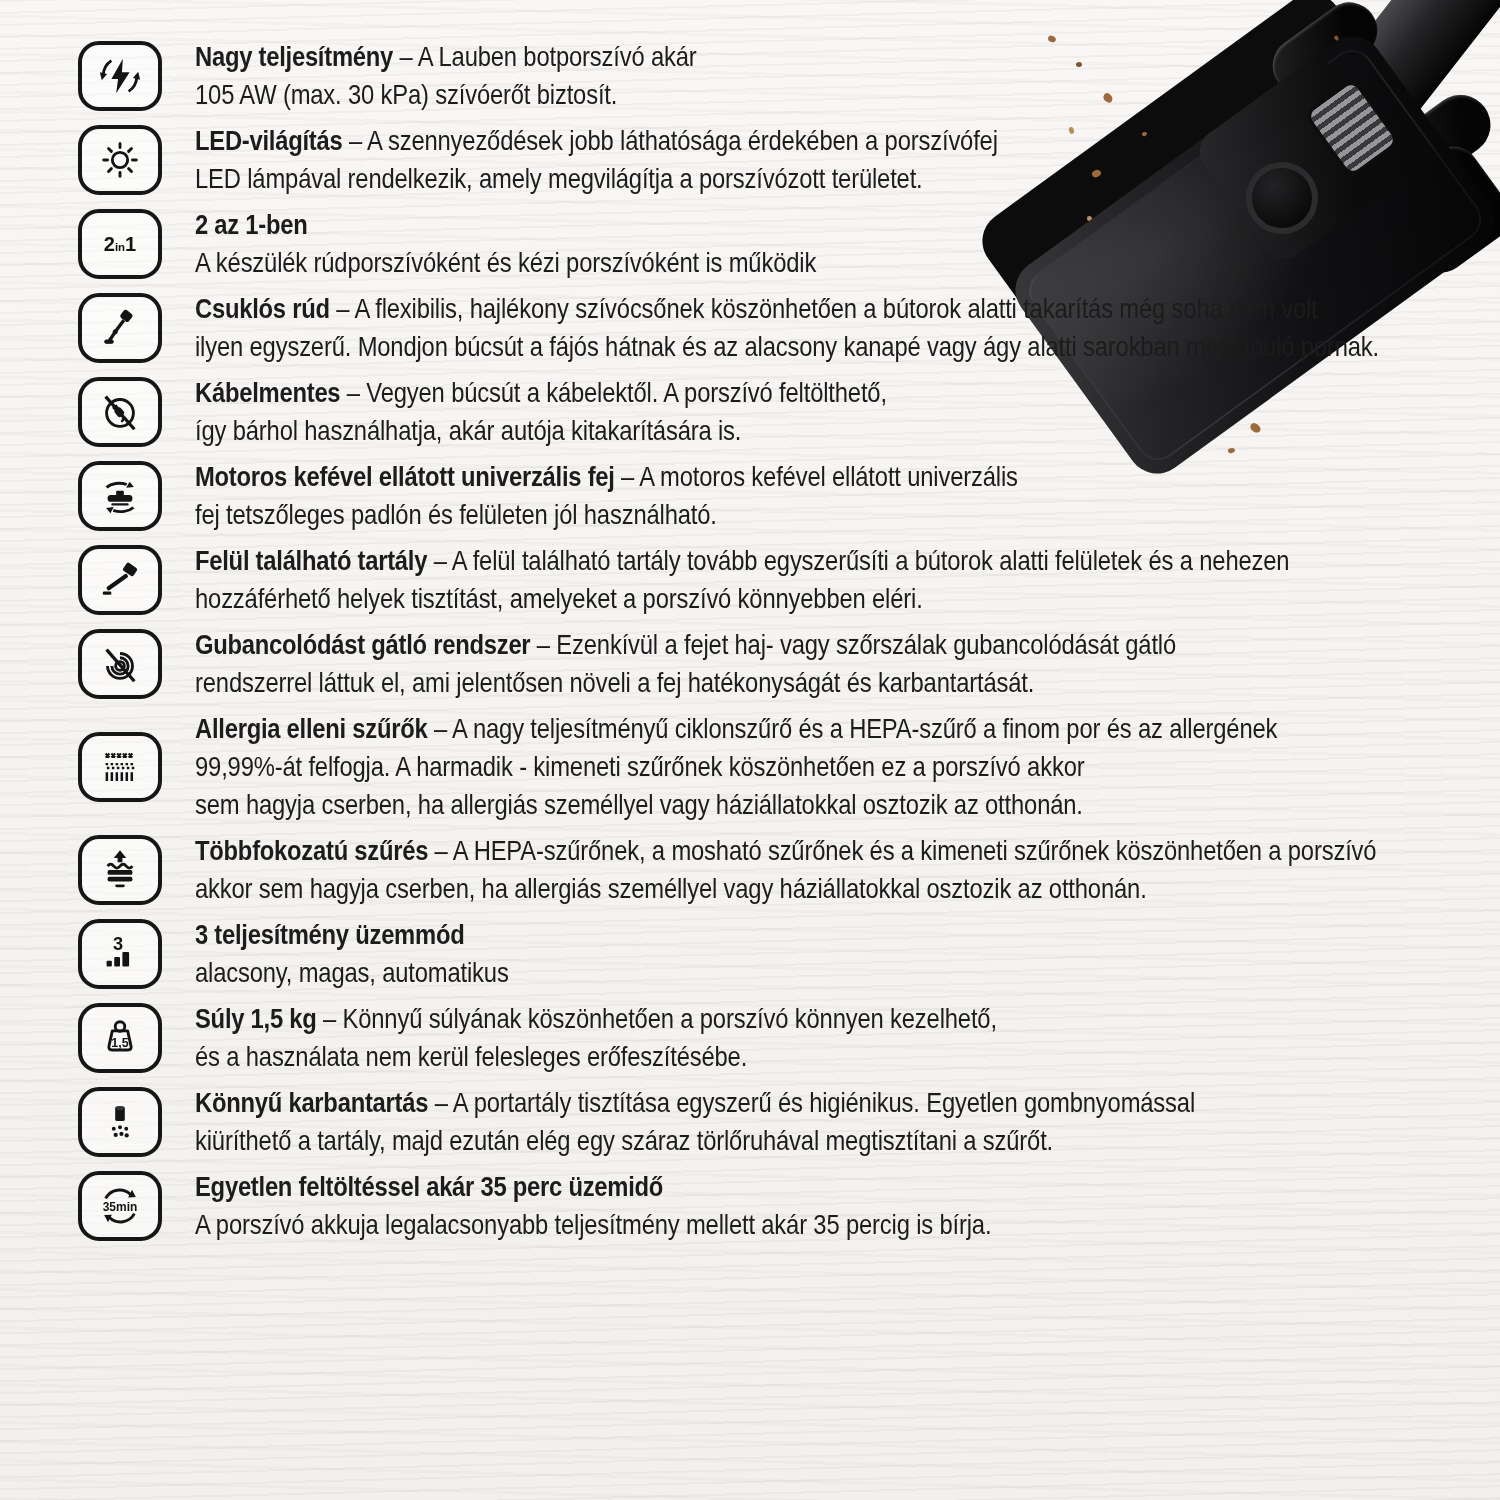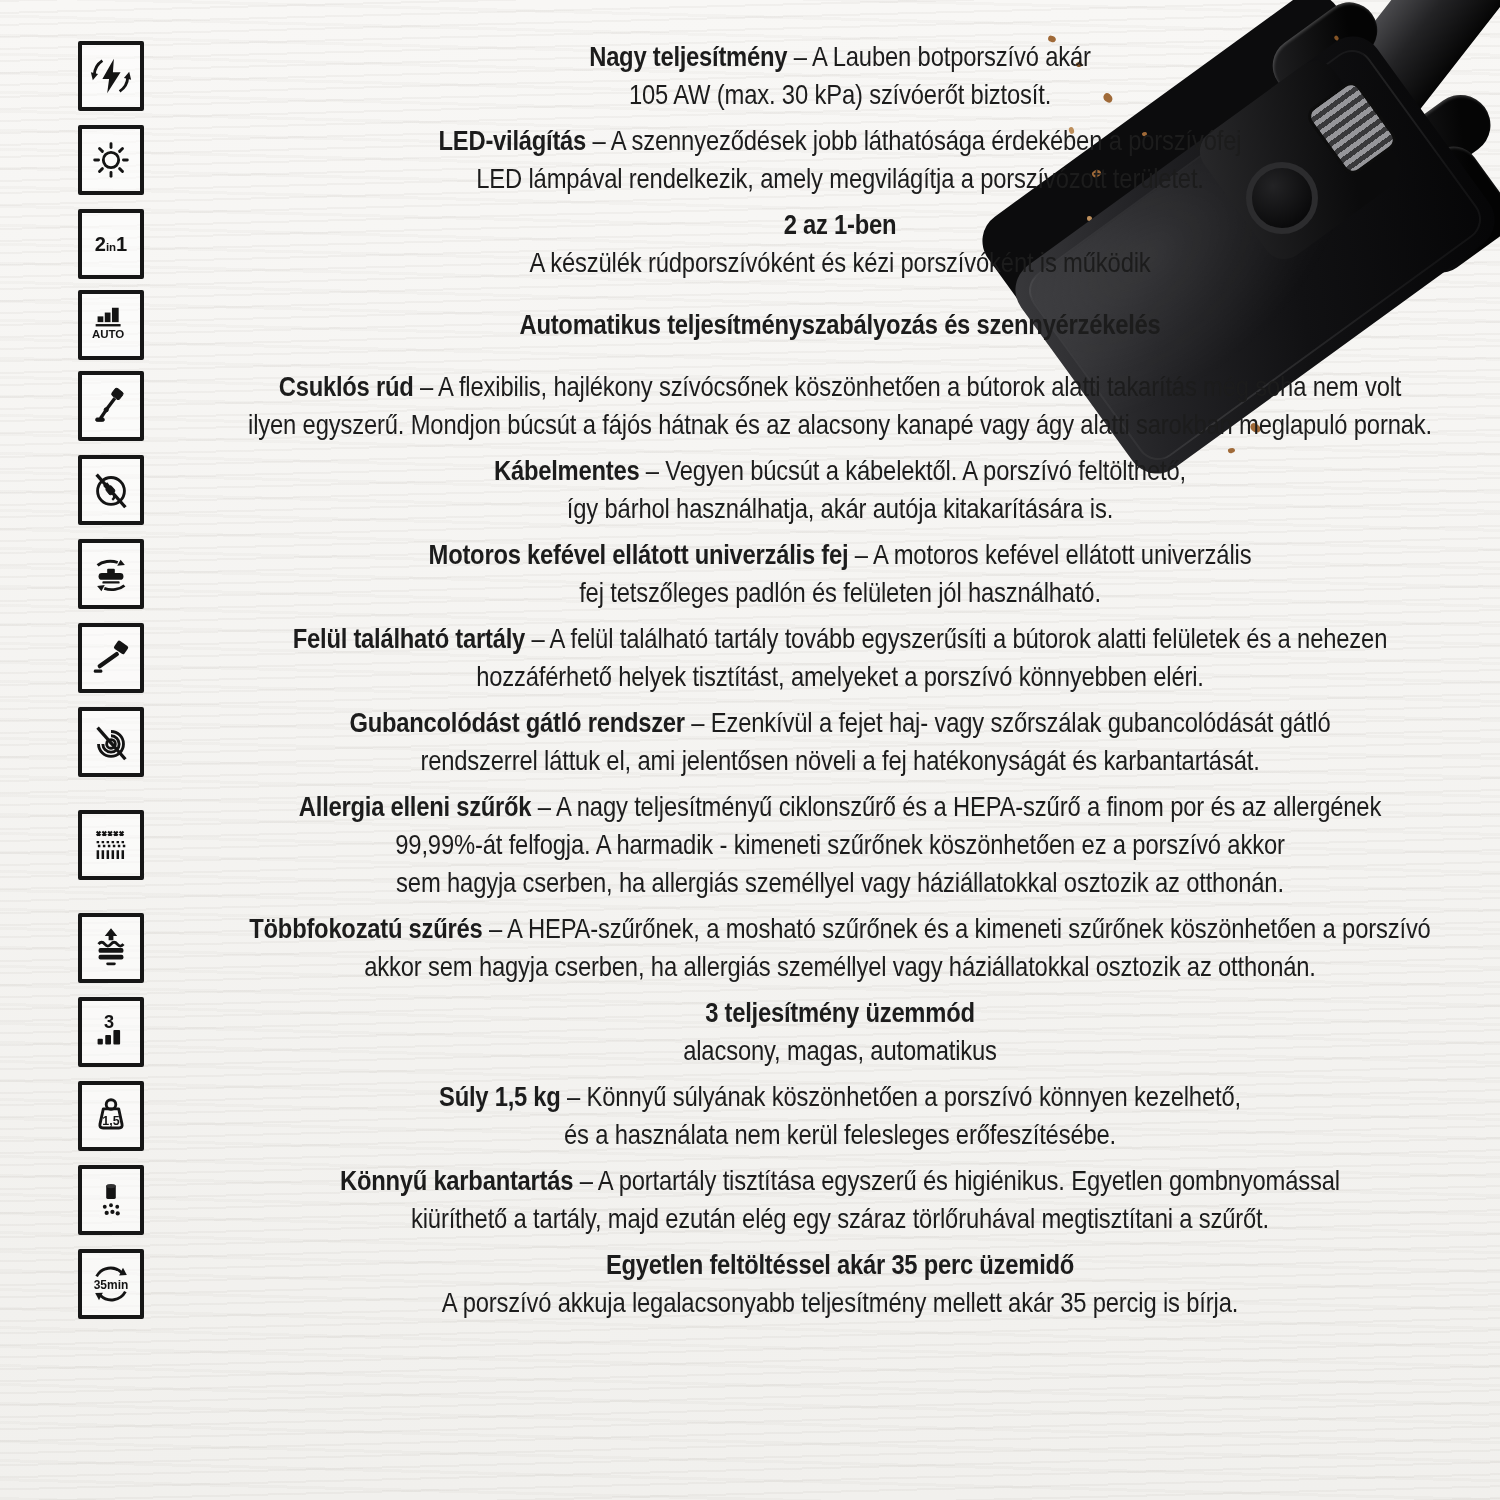--- a/index.html
+++ b/index.html
@@ -14,32 +14,31 @@
       repeating-linear-gradient(178.5deg, rgba(110,100,90,0.055) 0 2px, rgba(0,0,0,0) 2px 12px),
       repeating-linear-gradient(1.5deg, rgba(120,112,100,0.04) 0 3px, rgba(255,255,255,0) 3px 19px),
       linear-gradient(#f8f7f5,#f1f0ed);
   }
 
   
   .features{
     position:relative;
     z-index:5;
     padding:38px 0 0 78px;
-    text-align:center;
   }
   .row{
     display:flex;
     align-items:center;
     margin-bottom:8px;
   }
   .icon-box{
     flex:0 0 auto;
-    width:66px; height:70px;
+    width:84px; height:70px;
     border:4px solid #161616;
-    border-radius:2px;
+    border-radius:21px;
     background:rgba(255,255,255,0.55);
     display:flex; align-items:center; justify-content:center;
   }
   .icon-box svg{ width:46px; height:50px; display:block; }
   .txt{
     flex:0 0 auto;
     width:1560px;
     margin-left:33px;
     font-size:28px;
     line-height:38px;
@@ -176,34 +175,20 @@
   <div class="row">
     <div class="icon-box">
         <svg viewBox="0 0 48 48">
           <text x="24" y="31" text-anchor="middle" font-family="Liberation Sans, sans-serif" font-weight="bold" font-size="21" fill="#141414">2<tspan font-size="12">in</tspan>1</text>
         </svg>
       </div>
     <div class="txt"><b class="t">2 az 1-ben</b><span class="b">
 A készülék rúdporszívóként és kézi porszívóként is működik</span></div>
   </div>
 
-  <div class="row">
-    <div class="icon-box">
-        <svg viewBox="0 0 48 48">
-          <g fill="#141414">
-            <rect x="10" y="15" width="6" height="6"></rect>
-            <rect x="17.5" y="11" width="6" height="10"></rect>
-            <rect x="25" y="6" width="7" height="15"></rect>
-            <rect x="8" y="23" width="26" height="2.5"></rect>
-          </g>
-          <text x="21" y="38" text-anchor="middle" font-family="Liberation Sans, sans-serif" font-weight="bold" font-size="12" fill="#141414">AUTO</text>
-        </svg>
-      </div>
-    <div class="txt"><b class="t">Automatikus teljesítményszabályozás és szennyérzékelés</b><span class="b"></span></div>
-  </div>
 
   <div class="row">
     <div class="icon-box">
         <svg viewBox="0 0 48 48">
           <g fill="#141414" stroke="#141414">
             <rect x="26" y="7" width="10" height="9" rx="2" transform="rotate(38 31 11)"></rect>
             <line x1="28" y1="16" x2="19" y2="28" stroke-width="3.5"></line>
             <circle cx="19" cy="28" r="2.2"></circle>
             <line x1="19" y1="28" x2="13" y2="37" stroke-width="3.5"></line>
             <rect x="8" y="36.5" width="9" height="3.5" rx="1.5"></rect>

